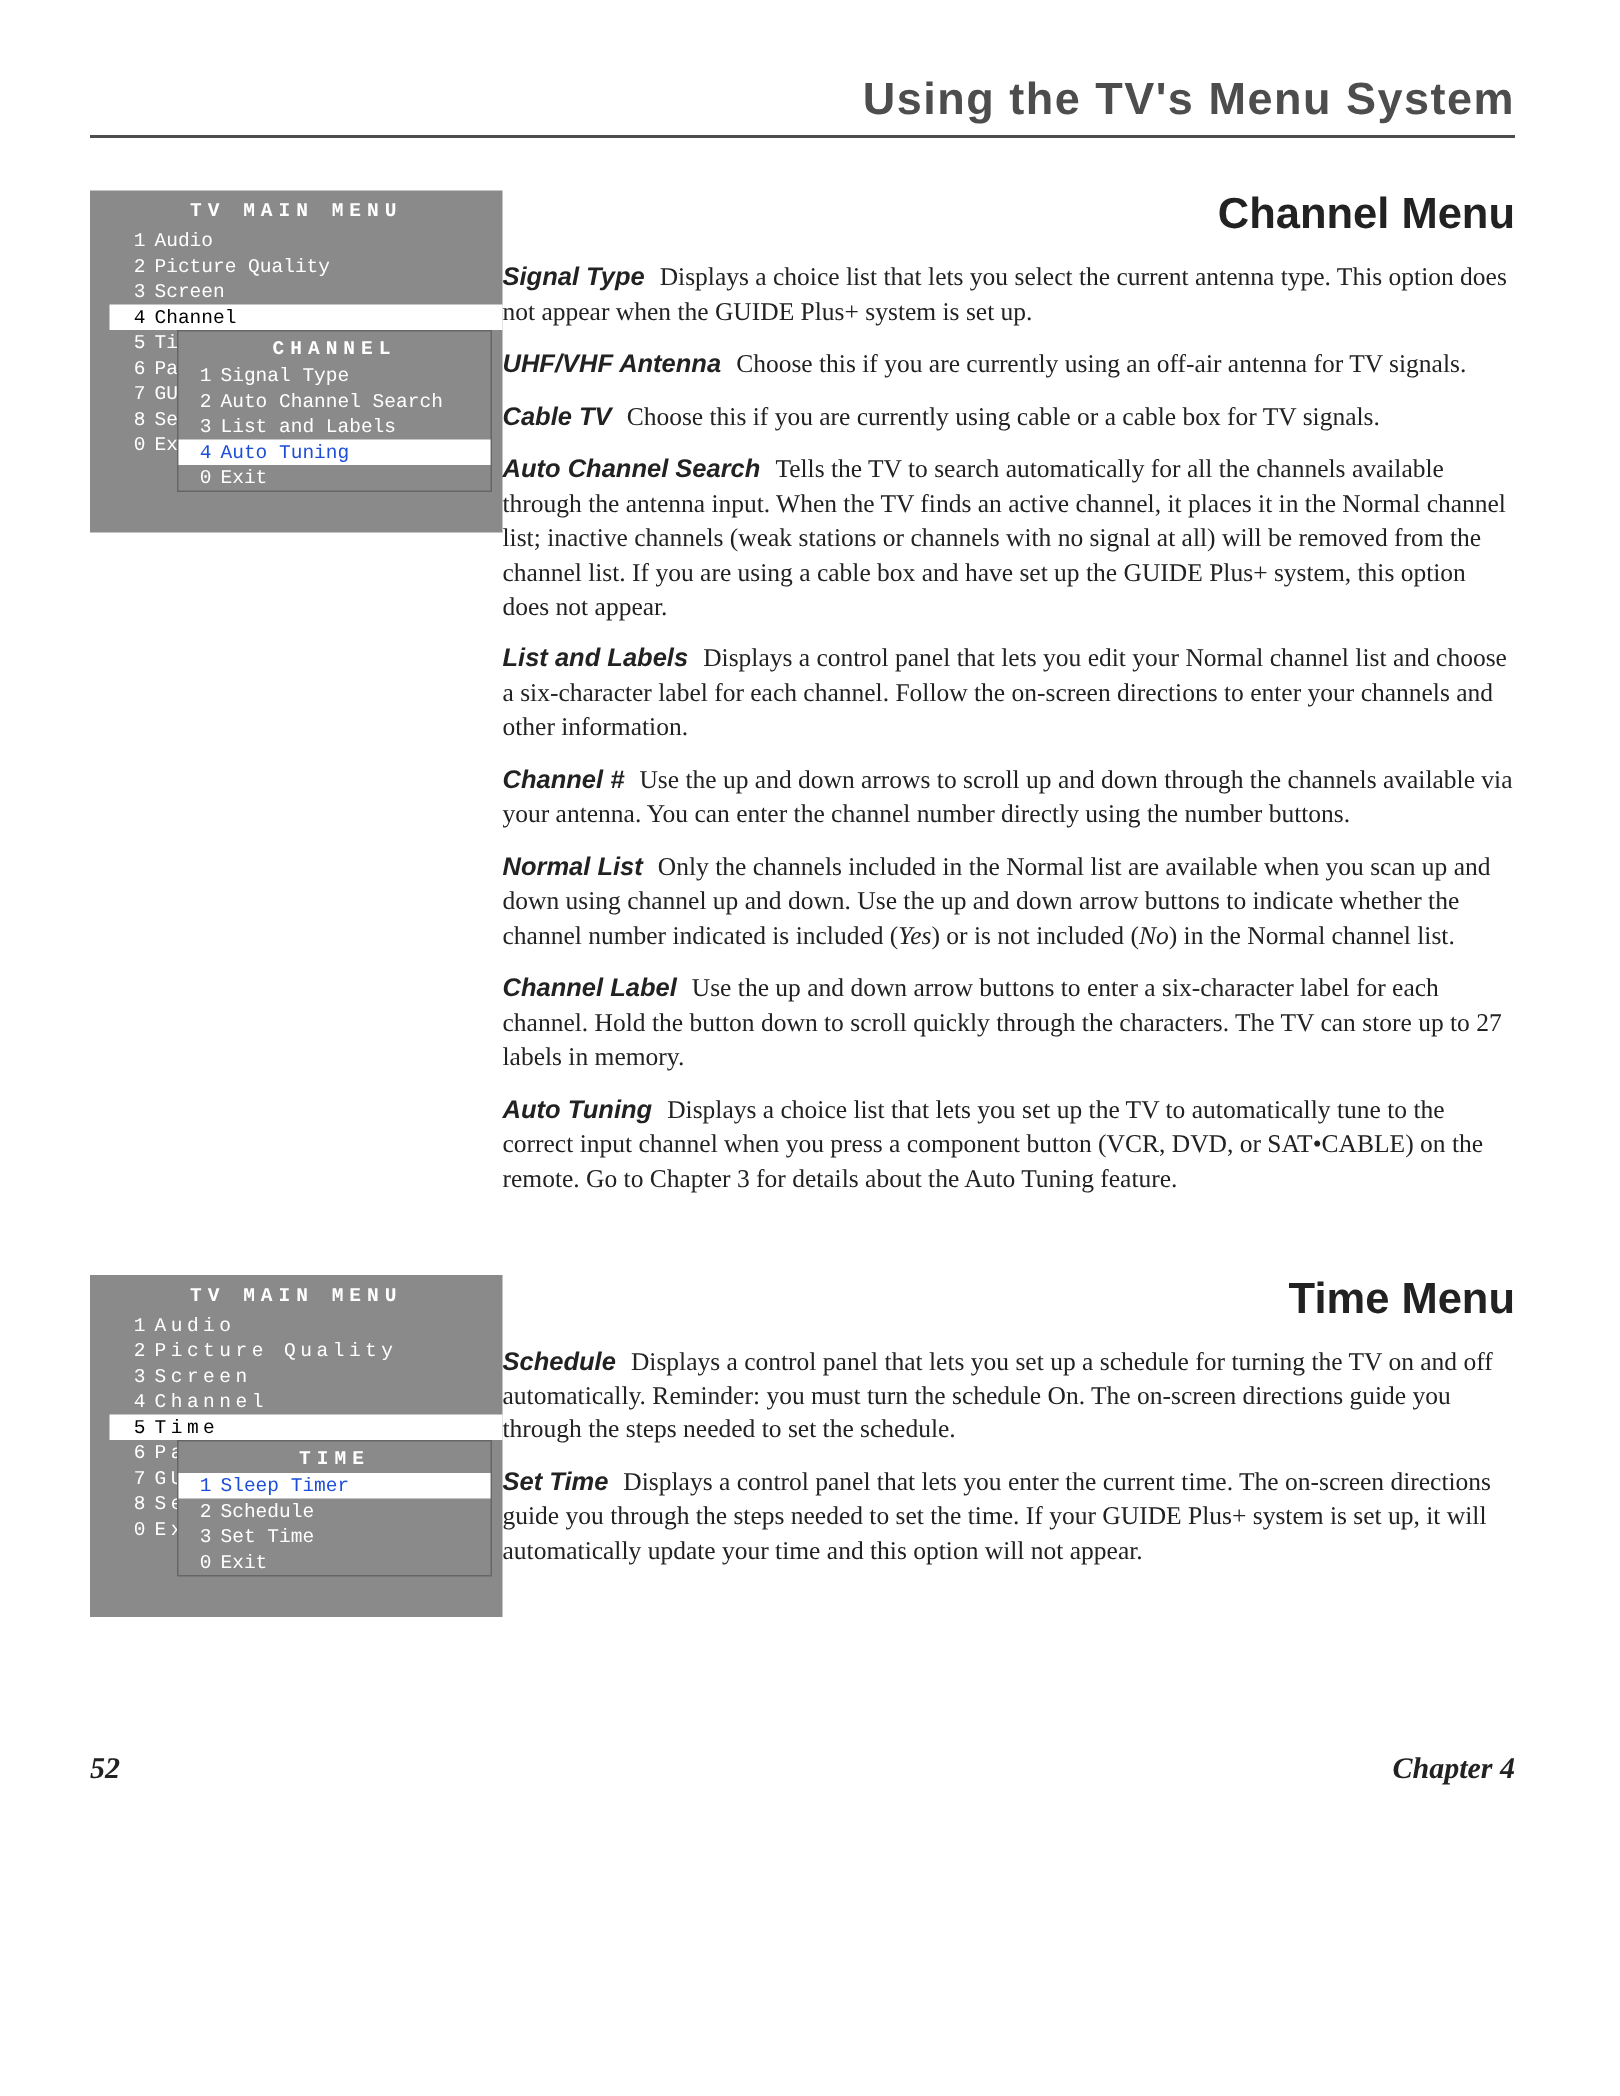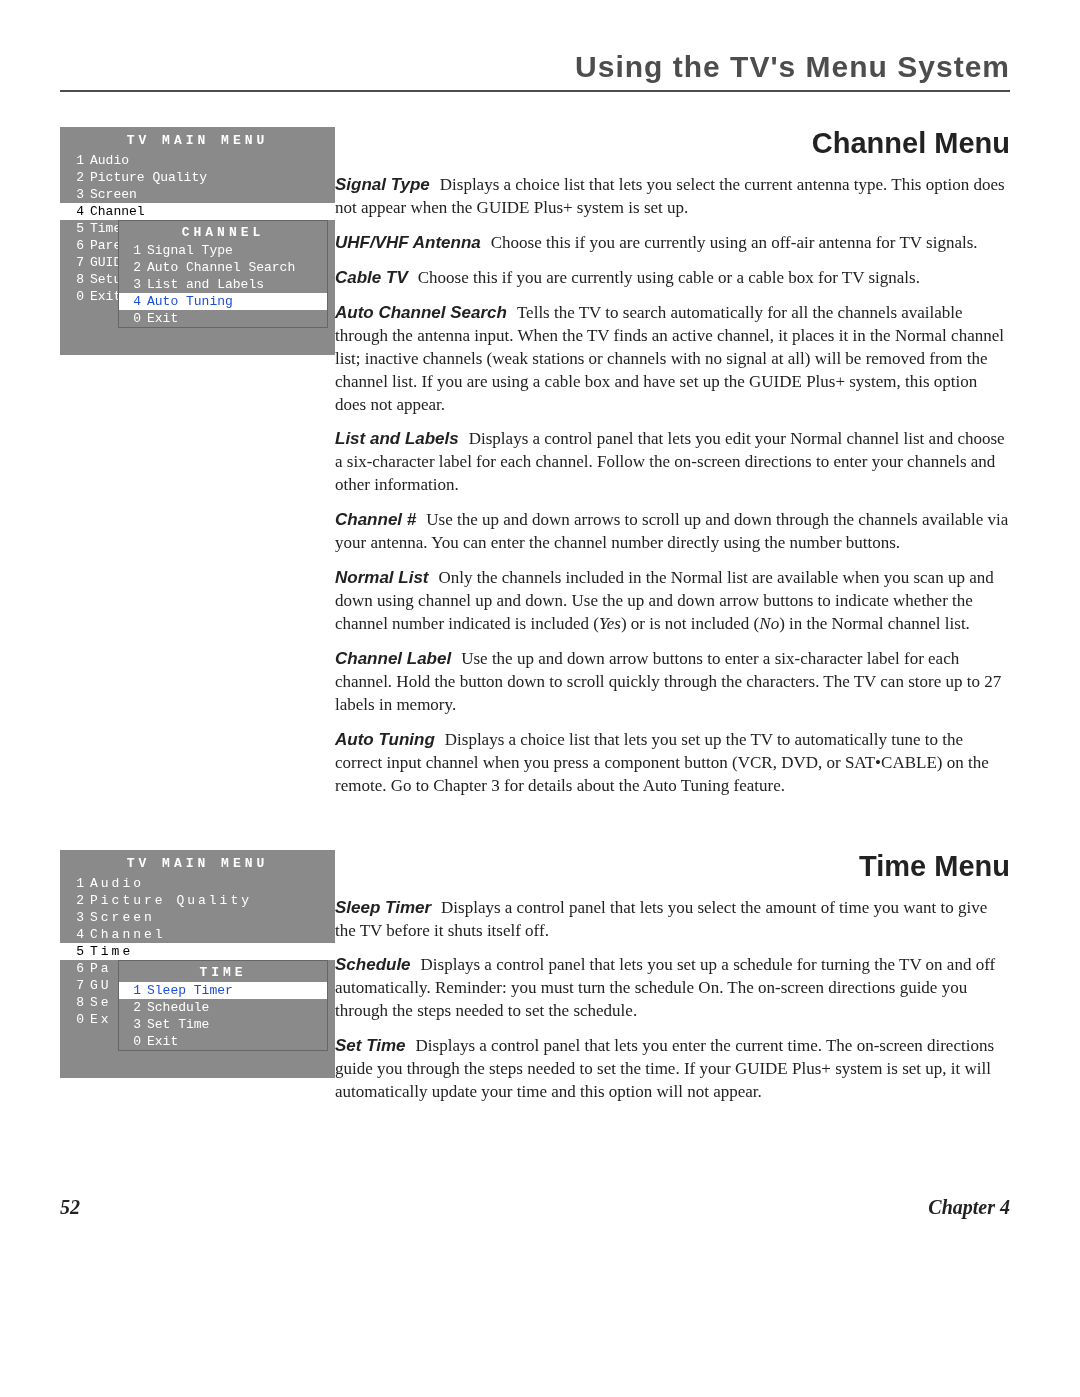--- a/index.html
+++ b/index.html
@@ -38,21 +38,21 @@
     color: #fff;
     padding: 0 0 50px 0;
     margin-bottom: 10px;
   }
   .tv-title {
     text-align: center;
     letter-spacing: 4px;
     padding: 6px 0 4px;
     font-weight: bold;
   }
-  .tv-row { padding: 1px 0 1px 10px; }
+  .tv-row { padding: 1px 0 1px 10px; margin-left: 13px; }
   .tv-row.sel { background: #fff; color: #000; }
   .tv-row .num { display: inline-block; width: 14px; text-align: right; margin-right: 6px; }
   .tv-row.spaced .lbl { letter-spacing: 3px; }
   .sub-wrap { position: relative; }
   .submenu {
     position: absolute;
     left: 58px;
     top: 0;
     width: 210px;
     background: #8a8a8a;
@@ -205,21 +205,20 @@
           <div class="sub-row"><span class="num">3</span><span>Set Time</span></div>
           <div class="sub-row"><span class="num">0</span><span>Exit</span></div>
         </div>
       </div>
     </div>
 
   </div>
 
   <div class="right-col">
     <h2 class="section">Time Menu</h2>
-    <p class="para"><span class="term">Sleep Timer</span><span>Displays a control panel that lets you select the amount of time you want to give the TV before it shuts itself off.</span></p>
     <p class="para"><span class="term">Schedule</span><span>Displays a control panel that lets you set up a schedule for turning the TV on and off automatically. Reminder: you must turn the schedule On. The on-screen directions guide you through the steps needed to set the schedule.</span></p>
     <p class="para"><span class="term">Set Time</span><span>Displays a control panel that lets you enter the current time. The on-screen directions guide you through the steps needed to set the time. If your GUIDE Plus+ system is set up, it will automatically update your time and this option will not appear.</span></p>
   </div>
 </div>
 
 <div class="footer">
   <span>52</span>
   <span>Chapter 4</span>
 </div>
 

